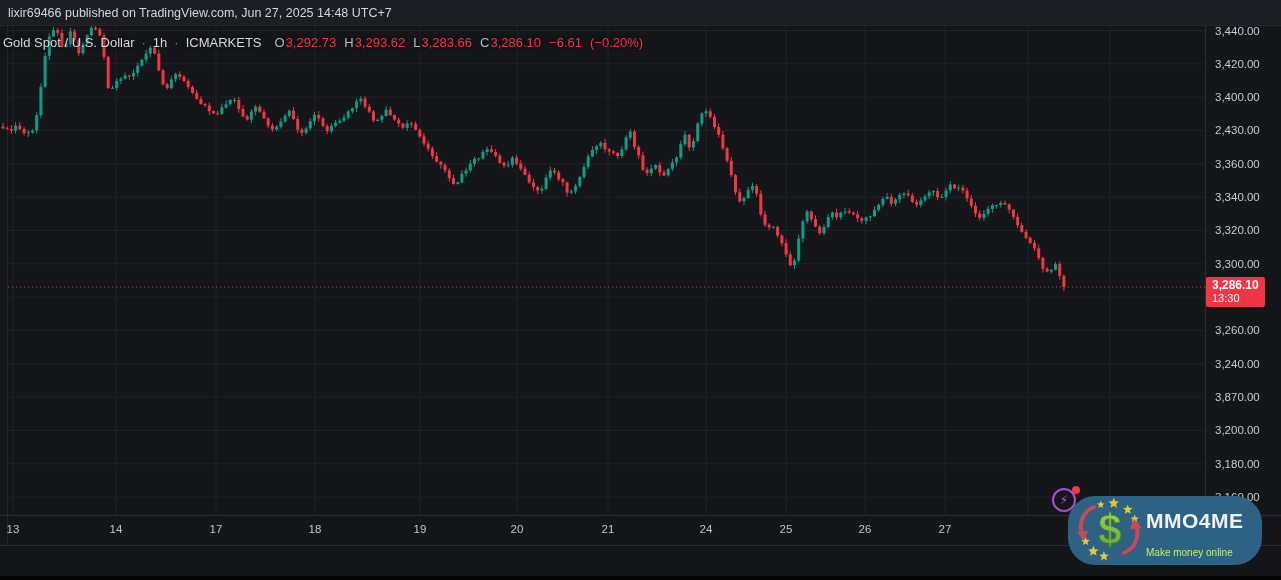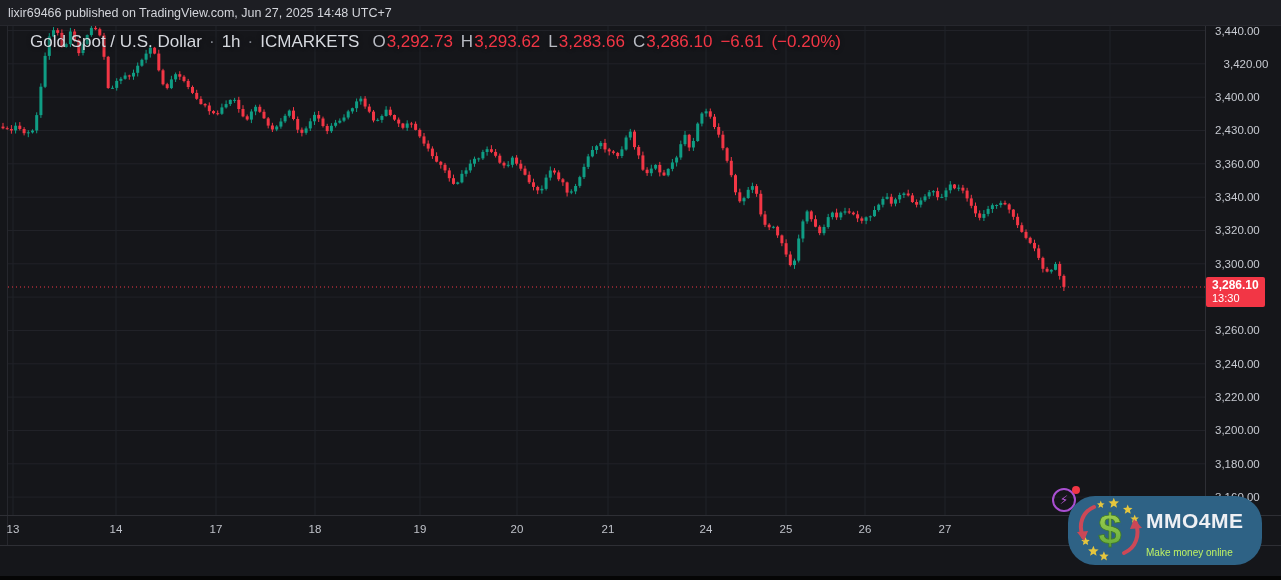--- a/index.html
+++ b/index.html
@@ -13,23 +13,23 @@
   
   #topbar{
     position:absolute;left:0;top:0;width:1281px;height:26px;
     background:#1d1e23;border-bottom:1px solid #26272d;
     color:#d3d5db;font-size:12.5px;line-height:26px;padding-left:8px;
   }
   
   #chart-svg{position:absolute;left:0;top:0;}
   
   #legend{
-    position:absolute;left:30px;top:33px;height:18px;
+    position:absolute;left:3px;top:33px;height:18px;
     display:flex;align-items:center;gap:7px;white-space:nowrap;
-    font-size:17px;color:#d6d9df;
+    font-size:13px;color:#d6d9df;
     text-shadow:0 0 4px rgba(15,16,20,.9);
   }
   #legend .dim{color:#81848c;}
   #legend .ohlc{display:flex;gap:8px;margin-left:6px;}
   #legend .ohlc .pair{display:flex;gap:1px;}
   #legend .lbl{color:#b8bbc3;}
   #legend .val,#legend .chg{color:#f23645;}
   
   #price-axis{
     position:absolute;left:1206px;top:26px;width:75px;height:489px;
@@ -661,30 +661,30 @@
           <span class="lbl">C</span>
           <span class="val">3,286.10</span>
         </span>
       <span class="chg">−6.61</span>
       <span class="chg">(−0.20%)</span>
     </span>
   </div>
 
   <div id="price-axis">
       <div class="ptick" style="top: -2.5px;">3,440.00</div>
-      <div class="ptick" style="top: 30.83px; text-align: center;">3,420.00</div>
+      <div class="ptick" style="top: 30.83px;">3,420.00</div>
       <div class="ptick" style="top: 64.16px;">3,400.00</div>
       <div class="ptick" style="top: 97.49px;">2,430.00</div>
       <div class="ptick" style="top: 130.82px;">3,360.00</div>
       <div class="ptick" style="top: 164.15px;">3,340.00</div>
       <div class="ptick" style="top: 197.48px;">3,320.00</div>
       <div class="ptick" style="top: 230.81px;">3,300.00</div>
       <div class="ptick" style="top: 297.47px;">3,260.00</div>
       <div class="ptick" style="top: 330.8px;">3,240.00</div>
-      <div class="ptick" style="top: 364.13px;">3,220.00</div>
+      <div class="ptick" style="top: 364.13px;">3,870.00</div>
       <div class="ptick" style="top: 397.46px;">3,200.00</div>
       <div class="ptick" style="top: 430.79px;">3,180.00</div>
       <div class="ptick" style="top: 464.12px;">3,160.00</div>
     </div>
 
   <div id="price-tag">
     <div class="p">3,286.10</div>
     <div class="t">13:30</div>
   </div>
 

